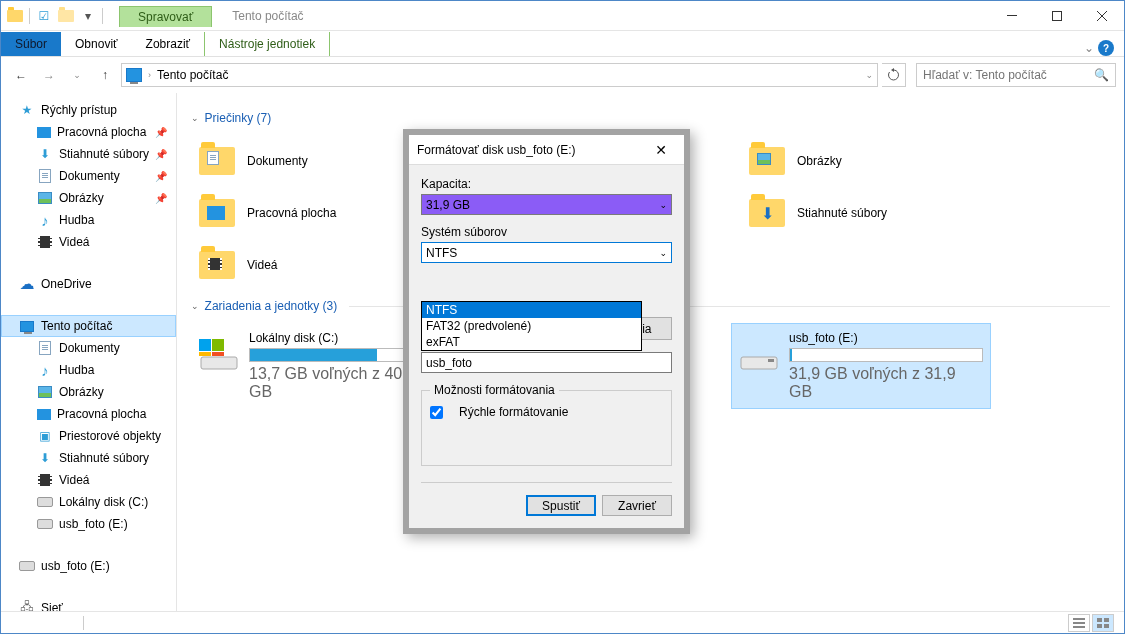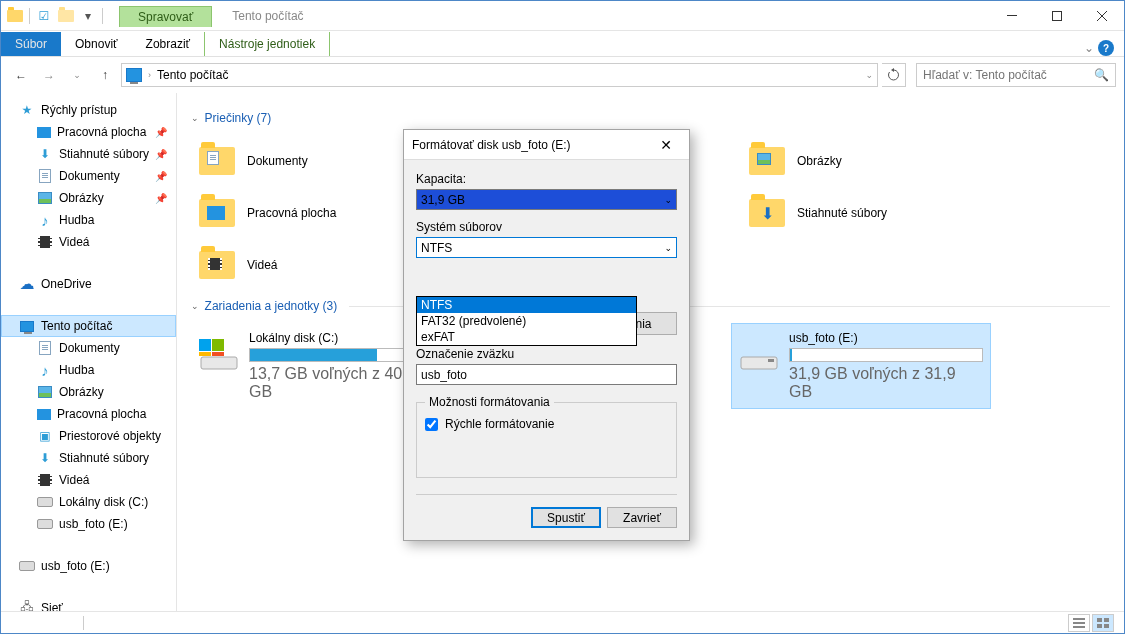--- a/index.html
+++ b/index.html
@@ -7,21 +7,21 @@
 .titlebar { height: 30px; display: flex; align-items: center; background: #fff; border-bottom: 1px solid #e5e5e5; }
 .qat { display: flex; align-items: center; gap: 6px; padding: 0 6px; }
 .qat-icon { width: 16px; height: 16px; display: inline-flex; align-items: center; justify-content: center; }
 .tabarea { display: flex; align-items: flex-end; height: 22px; margin-left: 10px; }
 .tab-contextual { background: #b3e19b; padding: 3px 18px; border: 1px solid #8cc56e; border-bottom: none; color: #2e5d17; }
 .window-title { color: #888; margin-left: 20px; font-size: 12px; }
 .win-controls { margin-left: auto; display: flex; }
 .win-btn { width: 45px; height: 29px; display: flex; align-items: center; justify-content: center; color: #555; }
 .ribbon-tabs { display: flex; height: 26px; align-items: flex-end; background: #fff; border-bottom: 1px solid #e1e1e1; }
 .ribbon-tab { padding: 5px 14px; cursor: default; }
-.ribbon-tab.file { background: #1979ca; color: #e5e5e5; }
+.ribbon-tab.file { background: #1979ca; color: #0f172a; }
 .ribbon-tab.contextual { border: 1px solid #8cc56e; border-top: none; border-bottom: none; color: #2e5d17; }
 .ribbon-right { margin-left: auto; display: flex; align-items: center; padding-right: 10px; gap: 4px; }
 .help-icon { width: 16px; height: 16px; background: #1979ca; border-radius: 50%; color: #fff; display: flex; align-items: center; justify-content: center; font-size: 10px; font-weight: bold; }
 .navbar { display: flex; align-items: center; height: 36px; padding: 5px 8px; gap: 4px; }
 .nav-btn { width: 24px; height: 24px; display: flex; align-items: center; justify-content: center; color: #888; }
 .nav-btn.active { color: #333; }
 .address { flex: 1; border: 1px solid #ccc; height: 24px; display: flex; align-items: center; padding: 0 4px; gap: 6px; }
 .pc-mini { width: 16px; height: 14px; background: #2393e0; border: 1px solid #1979ca; position: relative; }
 .pc-mini::after { content: ''; position: absolute; bottom: -3px; left: 3px; width: 8px; height: 2px; background: #888; }
 .refresh { width: 24px; height: 24px; border: 1px solid #ccc; border-left: none; display: flex; align-items: center; justify-content: center; }
@@ -52,38 +52,38 @@
 .drive-name { margin-bottom: 3px; }
 .progress { height: 14px; border: 1px solid #bbb; background: #fff; margin-bottom: 3px; }
 .progress .bar { height: 100%; background: #26a0da; }
 .drive-sub { color: #666; font-size: 16px; }
 .statusbar { position: absolute; bottom: 0; left: 0; right: 0; height: 22px; border-top: 1px solid #e5e5e5; display: flex; align-items: center; padding: 0 10px; gap: 4px; }
 .stat-txt { color: #1a5fb4; margin-top: 37px; }
 .stat-sep { width: 1px; height: 14px; background: #ccc; margin: 0 6px; }
 .view-btns { margin-left: auto; display: flex; gap: 2px; }
 .view-btn { width: 22px; height: 18px; border: 1px solid #ccc; display: flex; align-items: center; justify-content: center; }
 
-.dialog { position: absolute; left: 402px; top: 128px; width: 287px; background: #f0f0f0; border: 1px solid #a3a3a3; box-shadow: 4px 4px 12px rgba(0,0,0,.3); z-index: 100; }
+.dialog { position: absolute; left: 402px; top: 128px; width: 287px; background: #f0f0f0; border: 6px solid #a3a3a3; box-shadow: 4px 4px 12px rgba(0,0,0,.3); z-index: 100; }
 .dlg-title { height: 30px; background: #fff; display: flex; align-items: center; padding: 0 8px; border-bottom: 1px solid #ddd; }
 .dlg-close { margin-left: auto; width: 30px; height: 20px; display: flex; align-items: center; justify-content: center; font-size: 14px; }
 .dlg-body { padding: 12px; }
 .dlg-label { margin-bottom: 3px; }
-.dlg-select { width: 100%; height: 21px; border: 1px solid #7a7a7a; background: #1d4ed8; padding: 0 4px; display: flex; align-items: center; justify-content: space-between; margin-bottom: 10px; }
+.dlg-select { width: 100%; height: 21px; border: 1px solid #7a7a7a; background: #8b5cf6; padding: 0 4px; display: flex; align-items: center; justify-content: space-between; margin-bottom: 10px; }
 .dlg-select.open { border: 1px solid #0078d7; background: #fff; }
 .dropdown { position: absolute; left: 12px; top: 136px; width: 221px; background: #fff; border: 1px solid #000; z-index: 10; }
 .dd-opt { padding: 1px 4px; }
 .dd-opt.hl { background: #0078d7; color: #fff; }
 .dlg-input { width: 100%; height: 21px; border: 1px solid #7a7a7a; padding: 0 4px; background: #fff; }
 .dlg-btn { height: 21px; border: 1px solid #adadad; background: #e1e1e1; padding: 0 10px; min-width: 70px; }
 .dlg-btn.focus { border: 2px solid #0078d7; }
 .dlg-btn-row { display: flex; justify-content: flex-end; gap: 6px; margin-top: 12px; }
 .dlg-btn-wide { width: 100%; height: 23px; border: 1px solid #adadad; background: #e1e1e1; margin: 8px 0 12px; }
 .fieldset { border: 1px solid #ccc; padding: 8px; margin-top: 4px; }
 .fieldset legend { padding: 0 4px; font-size: 12px; }
-.chk { display: flex; align-items: center; gap: 7px; }
+.chk { display: flex; align-items: center; gap: 16px; }
 .chk input { width: 13px; height: 13px; }
 .hr { border: none; border-top: 1px solid #ccc; margin: 48px 0 0; }
 
 .star { color: #2e9dd6; }
 .folder-s { width: 16px; height: 12px; background: #ffd76a; border-radius: 1px; position: relative; display: inline-block; }
 .folder-s::before { content: ''; position: absolute; top: -3px; left: 1px; width: 6px; height: 3px; background: #ffca3a; border-radius: 1px 1px 0 0; }
 .doc-s { width: 12px; height: 14px; background: #fff; border: 1px solid #87a5c0; display: inline-block; position: relative; }
 .doc-s::after { content: ''; position: absolute; top: 3px; left: 2px; right: 2px; height: 1px; background: #87a5c0; box-shadow: 0 2px 0 #87a5c0, 0 4px 0 #87a5c0; }
 .pic-s { width: 14px; height: 12px; background: linear-gradient(#5bb5e8 60%, #6ec05a 60%); border: 1px solid #3a8cc4; display: inline-block; }
 .music-s { color: #2e9dd6; font-size: 15px; }
@@ -415,21 +415,20 @@
       </div>
     <div class="dropdown">
       <div class="dd-opt hl">NTFS</div>
       <div class="dd-opt">FAT32 (predvolené)</div>
       <div class="dd-opt">exFAT</div>
     </div>
 
     <div style="height:36px"></div>
     <button class="dlg-btn-wide">Obnoviť predvolené hodnoty zariadenia</button>
 
-    <div class="dlg-label">Označenie zväzku</div>
     <input class="dlg-input" value="usb_foto" style="">
 
     <fieldset class="fieldset" style="margin-top:10px">
       <legend>Možnosti formátovania</legend>
       <label class="chk">
         <input type="checkbox" checked="" style="">
         <span>Rýchle formátovanie</span>
       </label>
       <div style="height:38px"></div>
     </fieldset>

